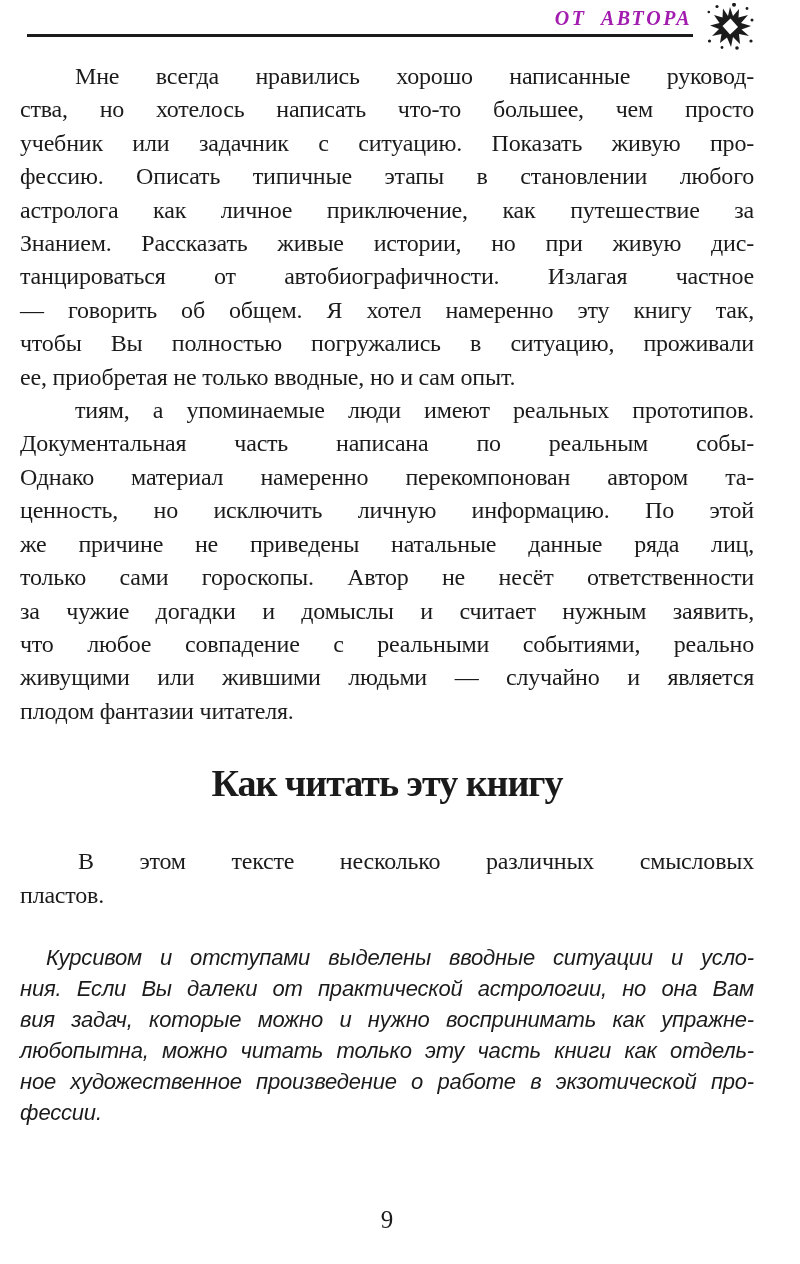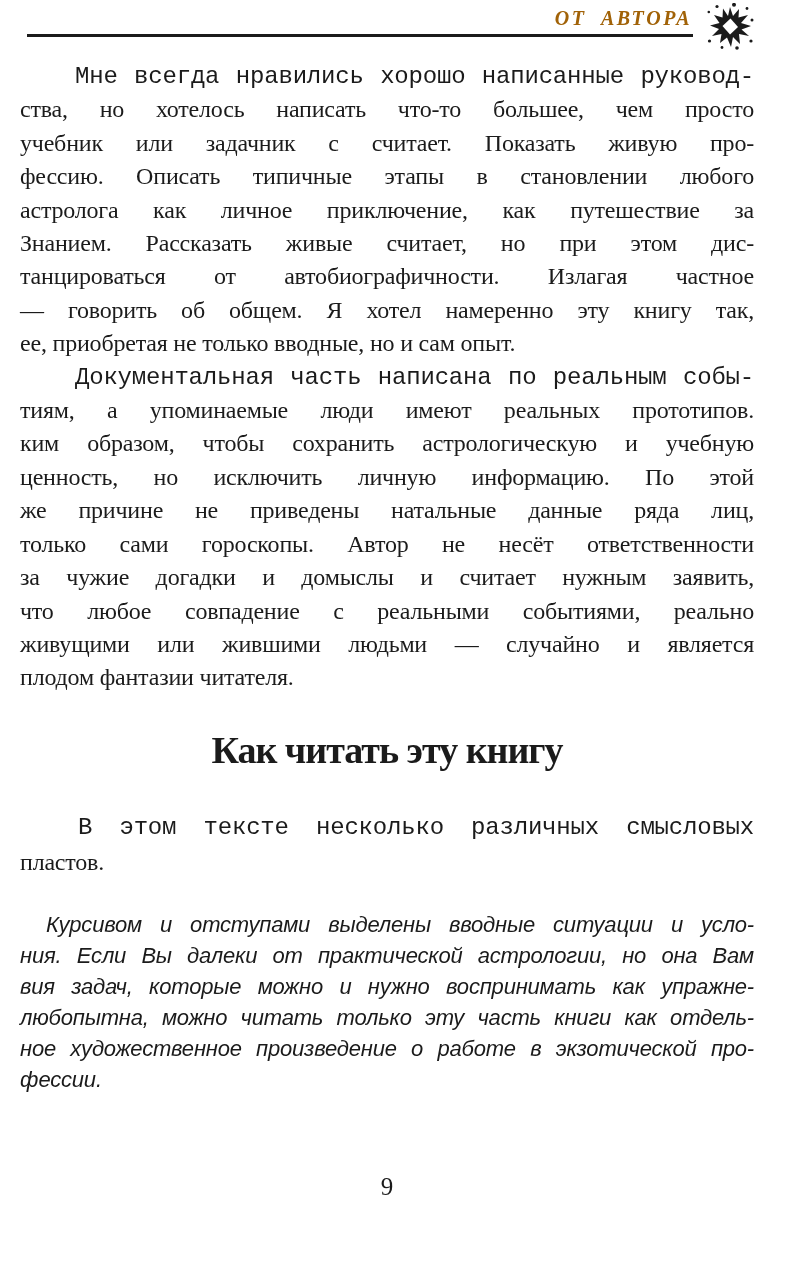--- a/index.html
+++ b/index.html
@@ -17,36 +17,36 @@
   .runhead-title {
     position: absolute;
     top: 7px; left: 0;
     width: 692px;
     text-align: right;
     font-style: italic;
     font-weight: bold;
     font-size: 20px;
     letter-spacing: 2.5px;
     word-spacing: 7px;
-    color: #a16207;
+    color: #a21caf;
   }
   .runhead-rule {
     position: absolute;
     left: 27px; top: 34px;
     width: 666px; height: 3px;
     background: #1b1b1b;
   }
   .runhead-icon { position: absolute; left: 707px; top: 3px; width: 47px; height: 47px; }
   
   .textcol { margin: 0 46px 0 20px; }
   .para { font-size: 24px; line-height: 33.4px; letter-spacing: -0.2px; }
   .para .tline { text-align: justify; text-align-last: justify; }
   .para .tline.tlast { text-align-last: left; }
   .para1 { margin-top: 6px; }
-  .para .tline:first-child { text-indent: 55px; font-family: Liberation Mono, monospace; }
+  .para .tline:first-child { text-indent: 55px; }
   .section-heading {
     margin-top: 32px;
     line-height: 46px;
     text-align: center;
     font-weight: bold;
     font-size: 38px;
     letter-spacing: -1px;
   }
   .para3 { margin-top: 38px; font-size: 24px; line-height: 34px; }
   .para3 .tline:first-child { text-indent: 58px; margin-top: 8px; }
@@ -96,33 +96,34 @@
         <path d="M23.5,15.5 L31,24 L23,31.5 L15.5,23 Z" fill="#ffffff"></path>
       </svg>
     </span>
   </div>
 
   <div class="textcol">
 
     <div class="para para1">
         <div class="tline">Мне всегда нравились хорошо написанные руковод-</div>
         <div class="tline">ства, но хотелось написать что-то большее, чем просто</div>
-        <div class="tline">учебник или задачник с считает. Показать живую про-</div>
+        <div class="tline">учебник или задачник с ситуацию. Показать живую про-</div>
         <div class="tline">фессию. Описать типичные этапы в становлении любого</div>
         <div class="tline">астролога как личное приключение, как путешествие за</div>
-        <div class="tline">Знанием. Рассказать живые считает, но при этом дис-</div>
+        <div class="tline">Знанием. Рассказать живые истории, но при живую дис-</div>
         <div class="tline">танцироваться от автобиографичности. Излагая частное</div>
         <div class="tline">— говорить об общем. Я хотел намеренно эту книгу так,</div>
+        <div class="tline">чтобы Вы полностью погружались в ситуацию, проживали</div>
         <div class="tline tlast">ее, приобретая не только вводные, но и сам опыт.</div>
       </div>
 
     <div class="para para2">
+        <div class="tline">тиям, а упоминаемые люди имеют реальных прототипов.</div>
         <div class="tline">Документальная часть написана по реальным собы-</div>
-        <div class="tline">тиям, а упоминаемые люди имеют реальных прототипов.</div>
-        <div class="tline">ким образом, чтобы сохранить астрологическую и учебную</div>
+        <div class="tline">Однако материал намеренно перекомпонован автором та-</div>
         <div class="tline">ценность, но исключить личную информацию. По этой</div>
         <div class="tline">же причине не приведены натальные данные ряда лиц,</div>
         <div class="tline">только сами гороскопы. Автор не несёт ответственности</div>
         <div class="tline">за чужие догадки и домыслы и считает нужным заявить,</div>
         <div class="tline">что любое совпадение с реальными событиями, реально</div>
         <div class="tline">живущими или жившими людьми — случайно и является</div>
         <div class="tline tlast">плодом фантазии читателя.</div>
       </div>
 
     <h2 class="section-heading" style="margin-bottom:15px; margin-top:32px;">Как читать эту книгу</h2>

